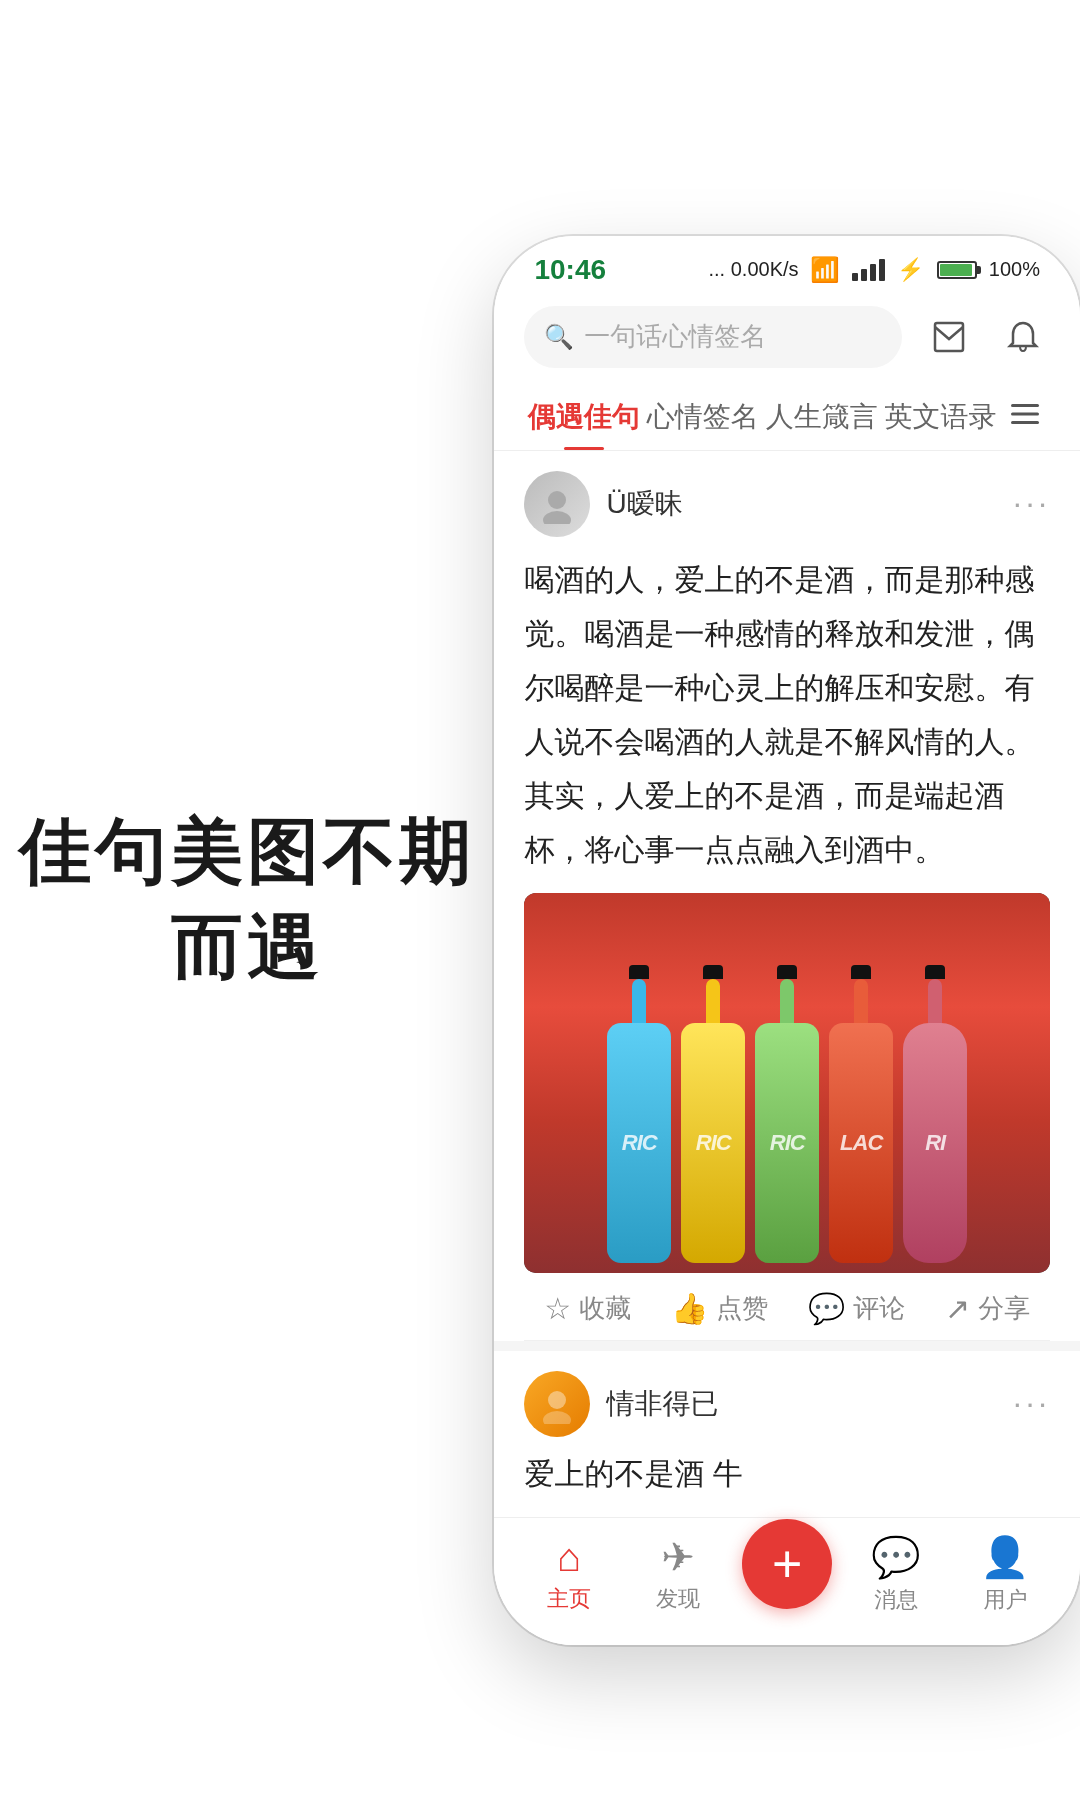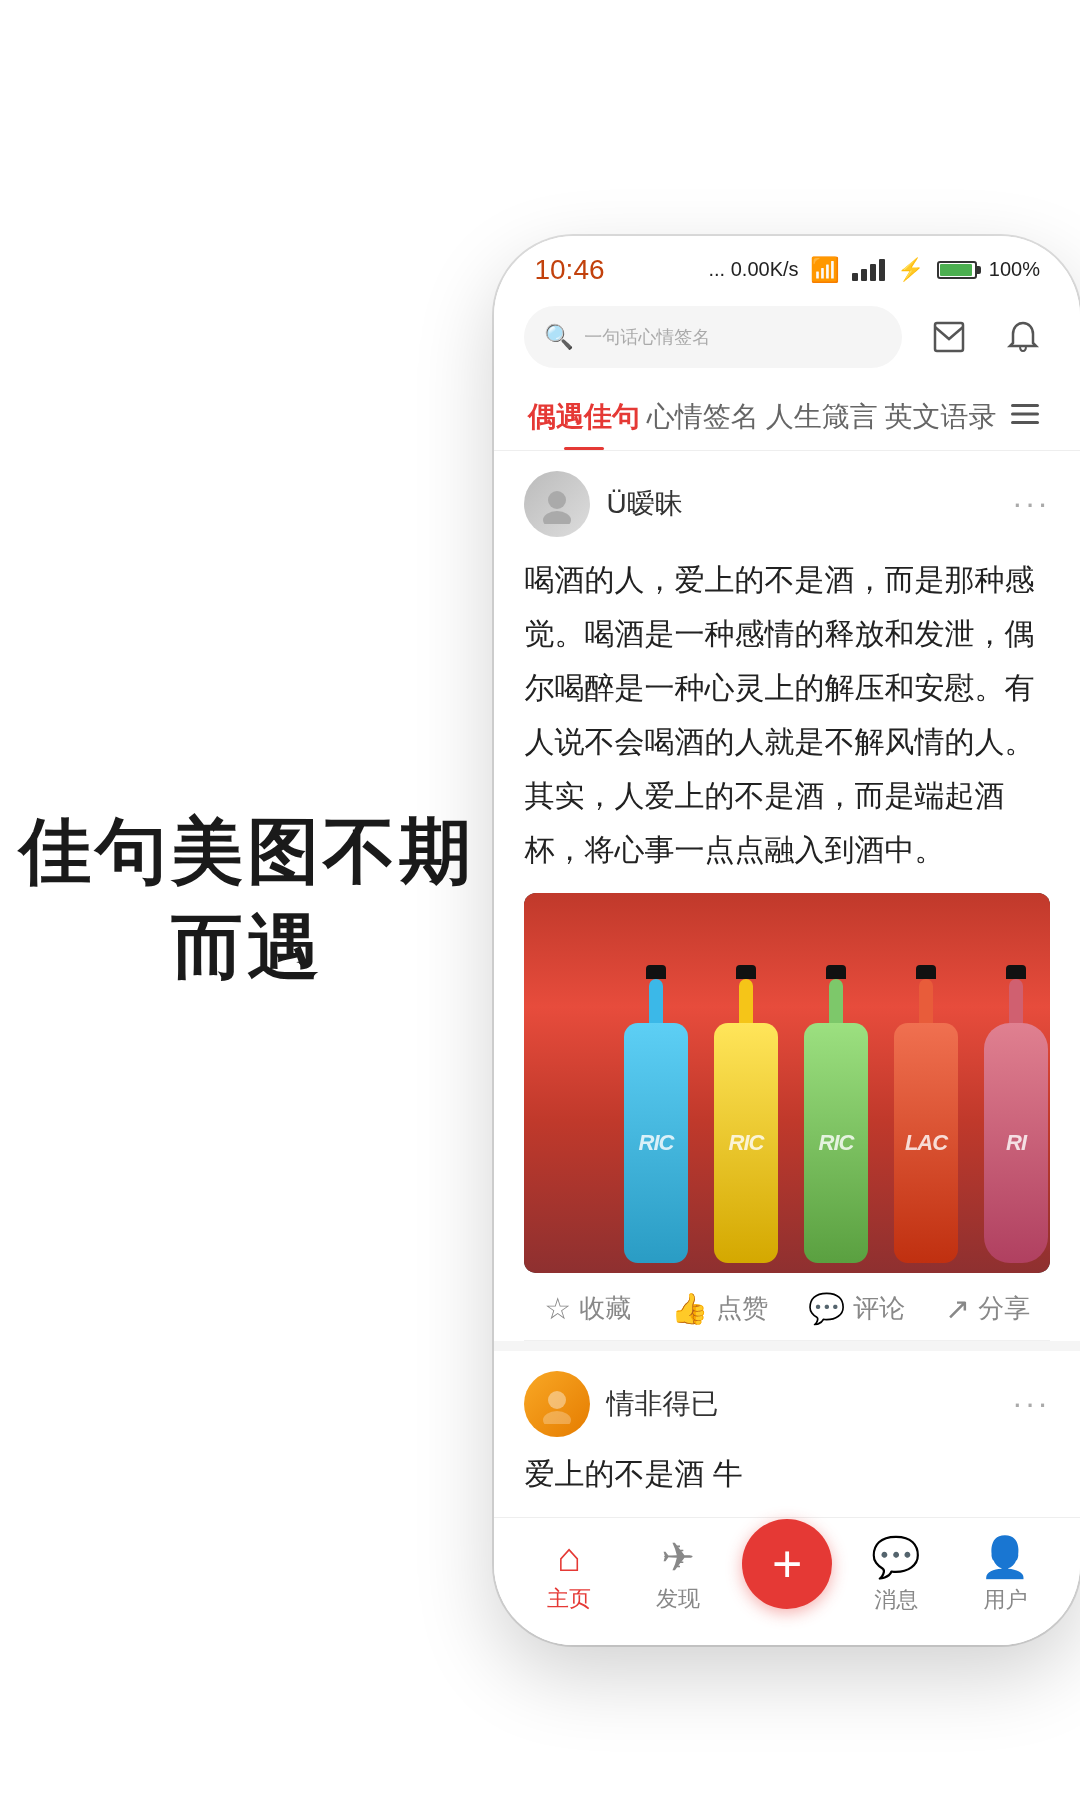--- a/index.html
+++ b/index.html
@@ -39,22 +39,22 @@
     
     .status-bar {
       display: flex;
       justify-content: space-between;
       align-items: center;
       padding: 18px 40px 10px;
       background: #fff;
     }
     .status-time {
       font-size: 28px;
-      font-weight: 400;
-      color: #c2410c;
+      font-weight: 700;
+      color: #15803d;
     }
     .status-right {
       display: flex;
       align-items: center;
       gap: 12px;
       font-size: 22px;
       color: #222;
     }
     .battery-icon {
       display: inline-flex;
@@ -100,21 +100,21 @@
       flex: 1;
       height: 62px;
       background: #f5f5f5;
       border-radius: 31px;
       display: flex;
       align-items: center;
       padding: 0 20px;
       gap: 10px;
     }
     .search-placeholder {
-      font-size: 18px;
+      font-size: 26px;
       color: #aaa;
     }
     .icon-btn {
       width: 54px;
       height: 54px;
       display: flex;
       align-items: center;
       justify-content: center;
       font-size: 36px;
       color: #555;
@@ -218,23 +218,23 @@
       background: #333;
       position: relative;
     }
     
     .bottles-bg {
       width: 100%;
       height: 100%;
       background: linear-gradient(180deg, #c0392b 0%, #e74c3c 30%, #c0392b 60%, #8e3030 100%);
       display: flex;
       align-items: flex-end;
-      justify-content: flex-end;
+      justify-content: center;
       padding-bottom: 10px;
-      gap: 22px;
+      gap: 6px;
       position: relative;
       overflow: hidden;
     }
     .bottle {
       width: 68px;
       display: flex;
       flex-direction: column;
       align-items: center;
       position: relative;
     }

